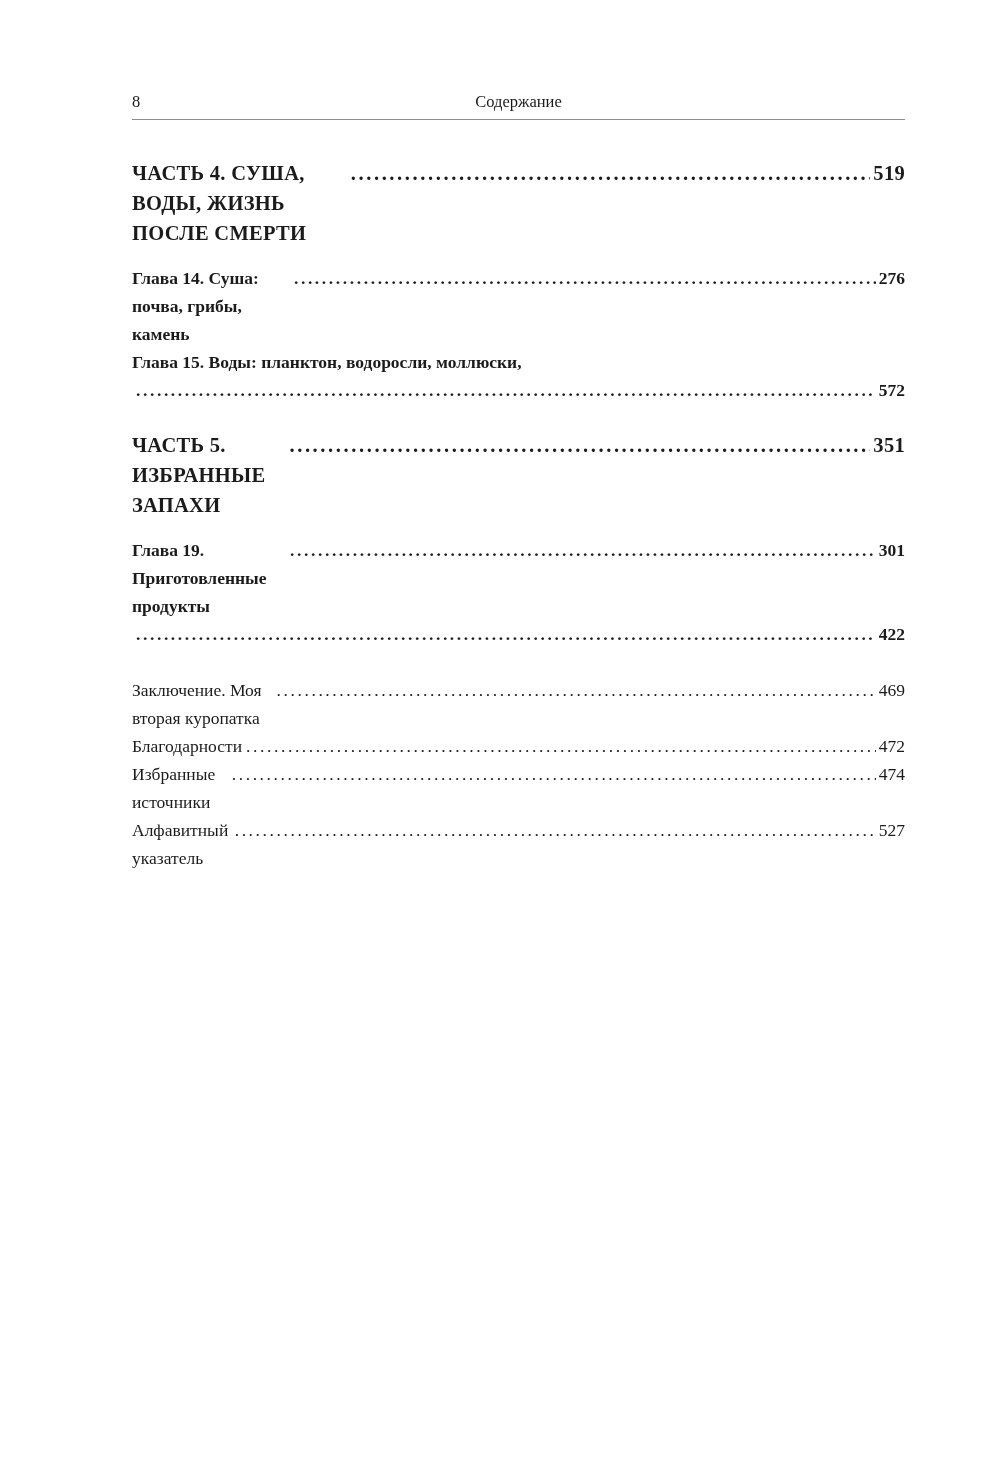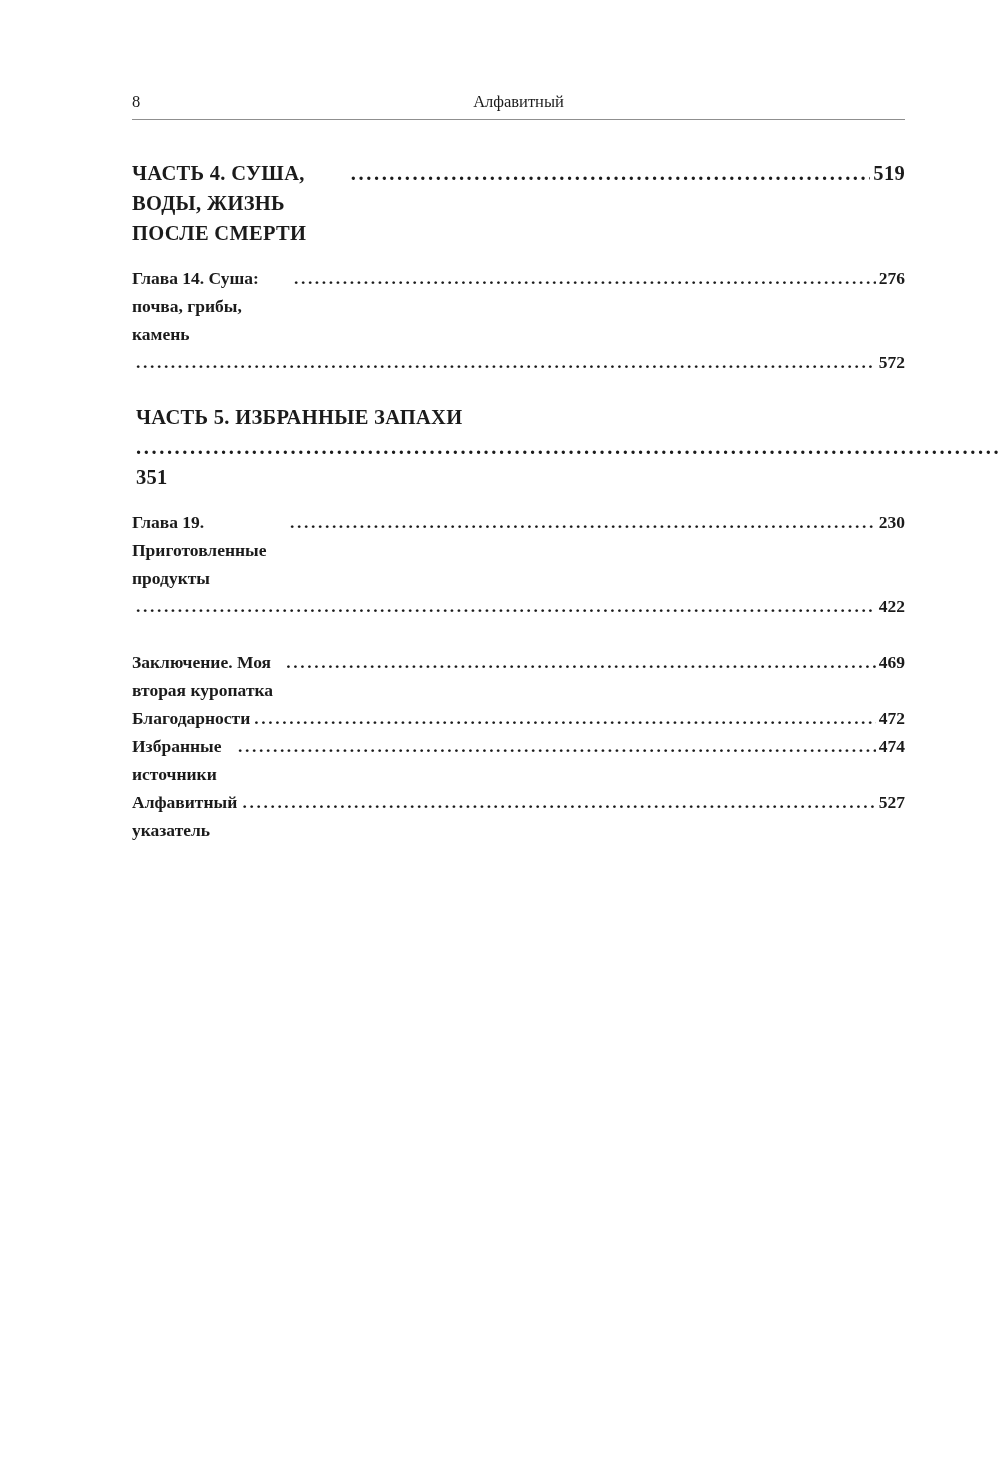--- a/index.html
+++ b/index.html
@@ -64,73 +64,75 @@
     font-size: 20.5px;
     line-height: 30px;
     letter-spacing: 0.3px;
     margin-bottom: 16px;
   }
   .part.first {
     margin-top: 38px;
   }
   .part.later {
     margin-top: 26px;
-    flex-direction: column;
   }
   .chapter {
     font-weight: bold;
   }
   .back-block {
     margin-top: 28px;
   }
   .back {
-    font-weight: bold;
+    font-weight: normal;
   }
 </style>
 </head>
 <body>
 
 <div class="page">
 
   <header class="page-header">
     <span class="folio">8</span>
-    <span class="running-head">Алфавитный</span>
+    <span class="running-head">Содержание</span>
   </header>
 
   <main class="toc">
 
     <div class="toc-row part first">
       <span class="title">ЧАСТЬ 4. СУША, ВОДЫ, ЖИЗНЬ ПОСЛЕ СМЕРТИ</span>
       <span class="dots"></span>
       <span class="pagenum">519</span>
     </div>
 
     <div class="toc-row chapter">
       <span class="title">Глава 14. Суша: почва, грибы, камень</span>
       <span class="dots"></span>
       <span class="pagenum">276</span>
     </div>
 
+    <div class="toc-row chapter">
+      <span class="title">Глава 15. Воды: планктон, водоросли, моллюски,</span>
+    </div>
 
     <div class="toc-row chapter">
       <span class="dots"></span>
       <span class="pagenum">572</span>
     </div>
 
     <div class="toc-row part later">
       <span class="title">ЧАСТЬ 5. ИЗБРАННЫЕ ЗАПАХИ</span>
       <span class="dots"></span>
       <span class="pagenum">351</span>
     </div>
 
 
     <div class="toc-row chapter">
       <span class="title">Глава 19. Приготовленные продукты</span>
       <span class="dots"></span>
-      <span class="pagenum">230</span>
+      <span class="pagenum">301</span>
     </div>
 
     <div class="toc-row chapter">
       <span class="dots"></span>
       <span class="pagenum">422</span>
     </div>
 
     <div class="back-block">
 
       <div class="toc-row back">

